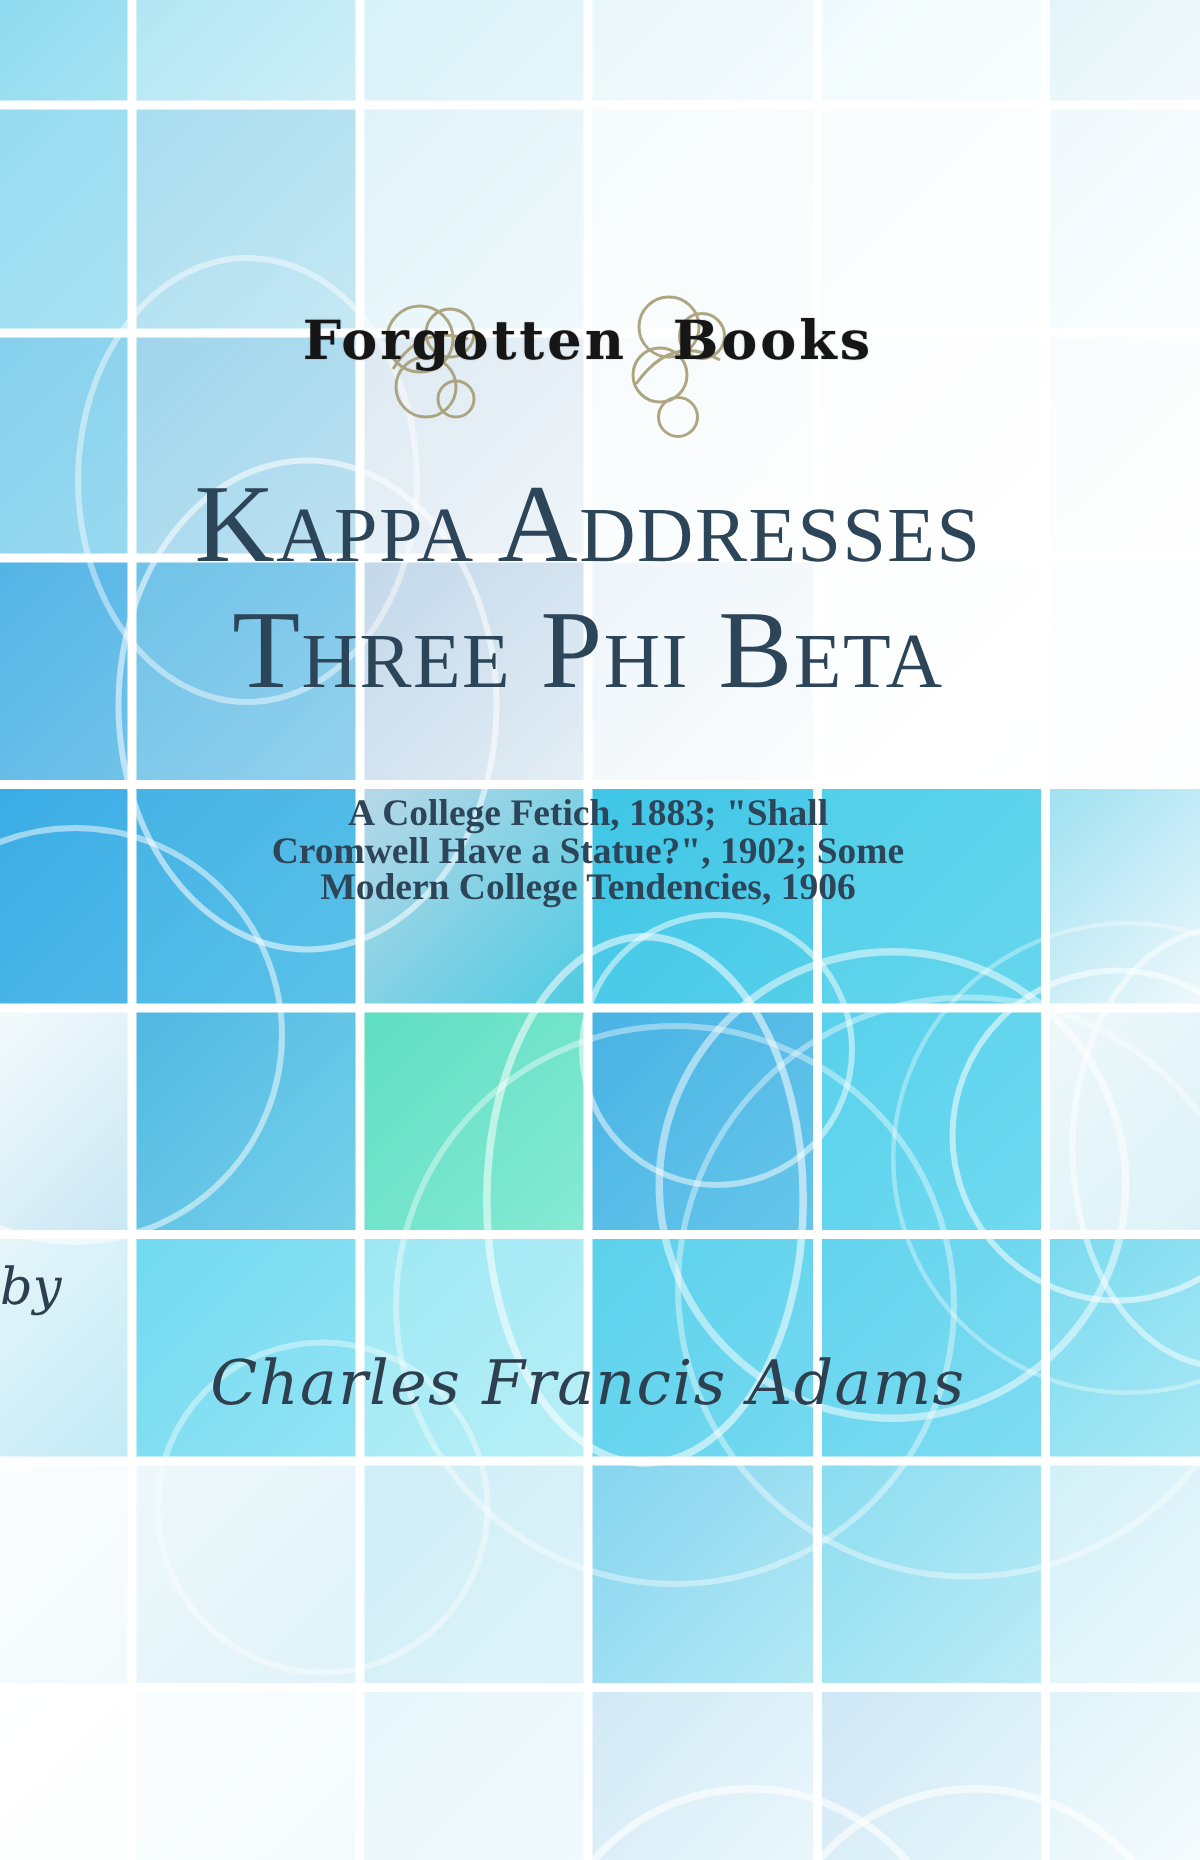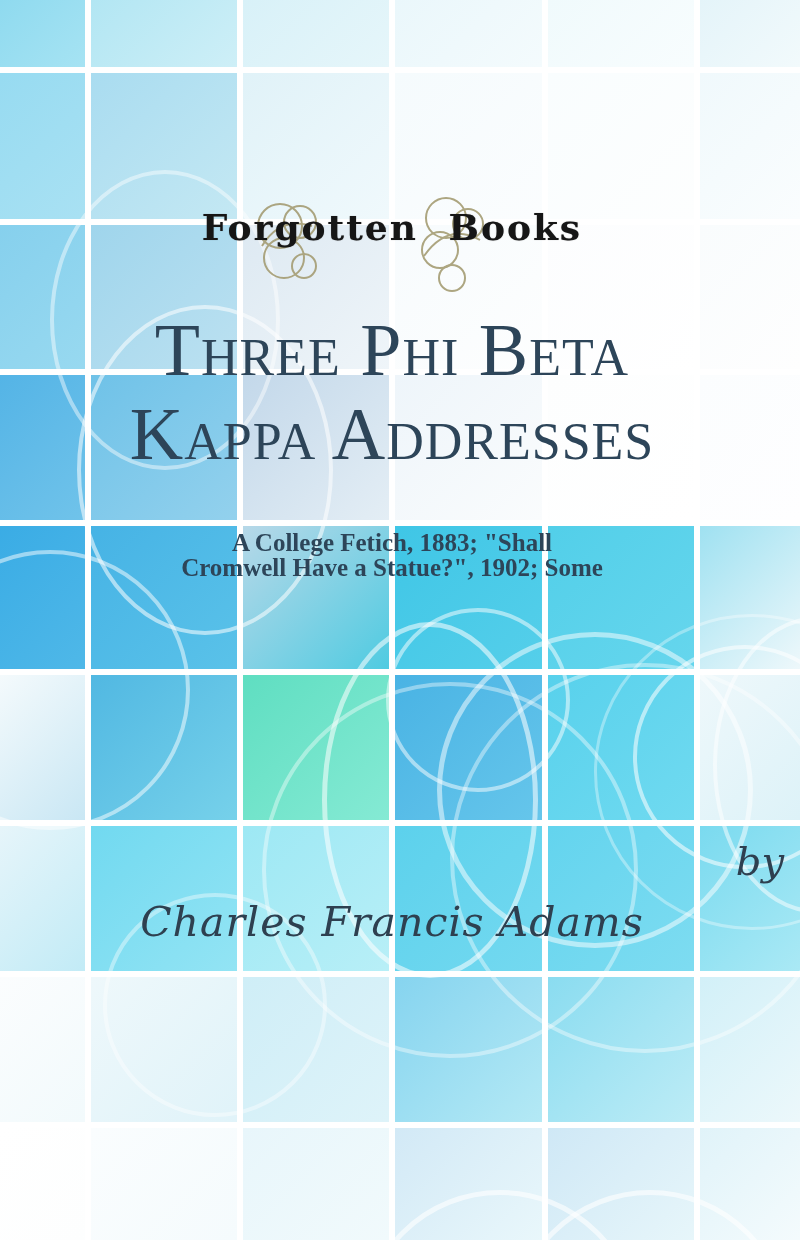--- a/index.html
+++ b/index.html
@@ -59,24 +59,24 @@
     position:absolute;top:531px;left:0;width:100%;
     text-align:center;
     font-family:"Liberation Serif", serif;
     font-weight:bold;
     font-size:25px;
     line-height:24.5px;
     color:var(--title_color,#2d4559);
   }
   .by-line{
     position:absolute;top:838px;left:0;width:100%;
-    text-align:right;
+    text-align:left;
     font-family:"DejaVu Serif", serif;
     font-style:italic;
-    font-size:40px;
+    font-size:34px;
     color:var(--script_color,#2e4050);
   }
   .author-line{
     position:absolute;top:898px;left:0;width:100%;
     text-align:center;
     font-family:"DejaVu Serif", serif;
     font-style:italic;
     font-size:41px;
     letter-spacing:1px;
     color:var(--script_color,#2e4050);
@@ -175,27 +175,28 @@
         <circle cx="52" cy="28" r="20" stroke="#a59d74" stroke-width="2"></circle>
         <circle cx="74" cy="34" r="15" stroke="#a59d74" stroke-width="2"></circle>
         <circle cx="46" cy="60" r="18" stroke="#a59d74" stroke-width="2"></circle>
         <circle cx="58" cy="88" r="13" stroke="#a59d74" stroke-width="2"></circle>
         <path d="M30 66 q 24 -34 56 -16" stroke="#a59d74" stroke-width="2"></path>
       </svg>
       <span class="logo-text">Forgotten Books</span>
     </div>
 
     <div class="title-block">
+      <div>Kappa Addresses</div>
       <div>Three Phi Beta</div>
-      <div>Kappa Addresses</div>
     </div>
 
     <div class="subtitle-block">
       <div>A College Fetich, 1883; "Shall</div>
       <div>Cromwell Have a Statue?", 1902; Some</div>
+      <div>Modern College Tendencies, 1906</div>
     </div>
 
     <div class="by-line">by</div>
 
     <div class="author-line">Charles Francis Adams</div>
 
   </div>
 </div>
 
 </body></html>

